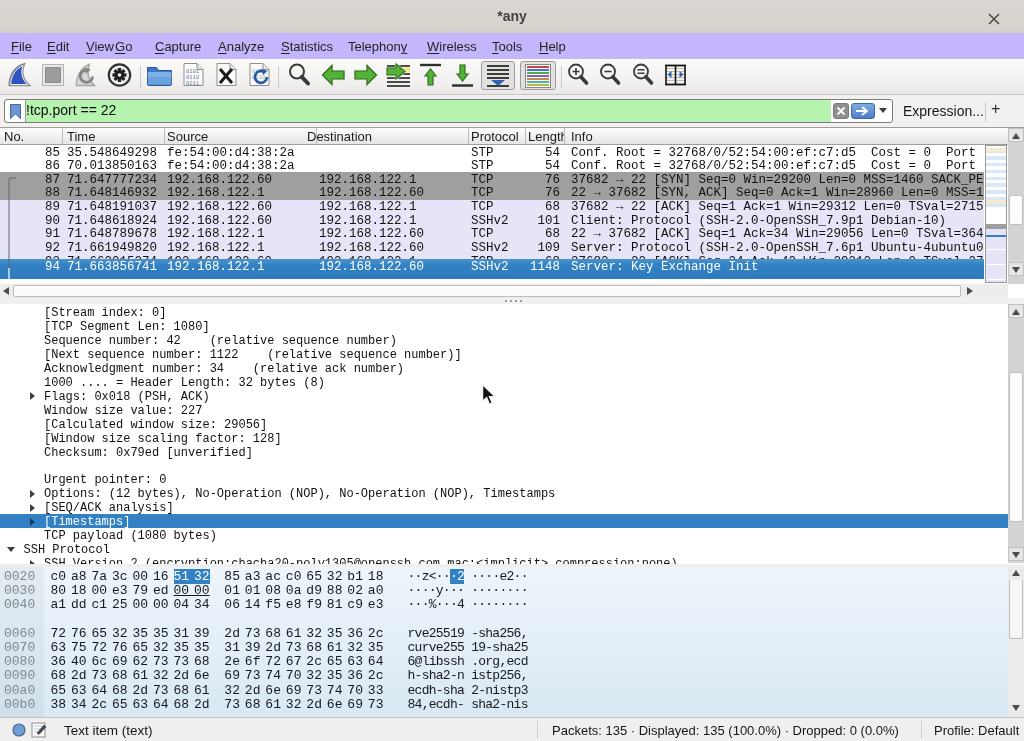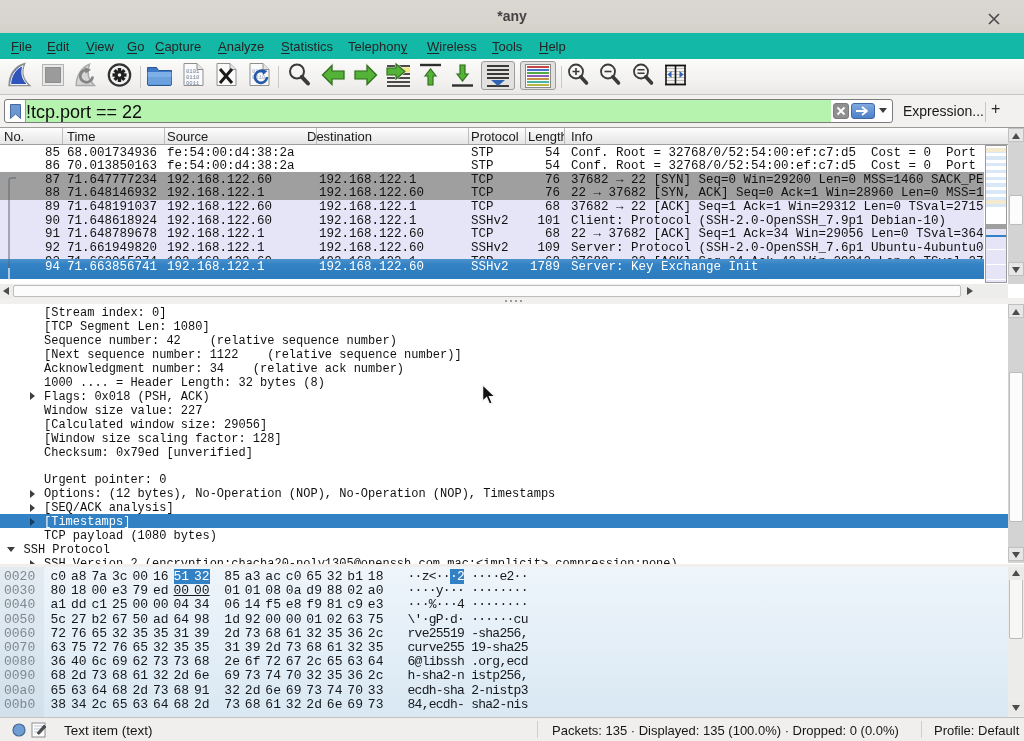--- a/index.html
+++ b/index.html
@@ -3,31 +3,31 @@
 <meta charset="utf-8">
 <style>
 * { margin:0; padding:0; box-sizing:border-box; }
 html,body { width:1024px; height:741px; overflow:hidden; }
 body { position:relative; font-family:"Liberation Sans", sans-serif; background:#ffffff; }
 .abs { position:absolute; }
 #titlebar { left:0; top:0; width:1024px; height:41px;
   background:linear-gradient(180deg,#dad6d1 0%,#d7d3cd 60%,#d0ccc6 100%);
   border-bottom:1px solid #bcb8b2; }
 #titlebar .t { width:100%; text-align:center; top:8px; font-size:14px; font-weight:bold; color:#424242; }
-#menubar { left:0; top:33px; width:1024px; height:26px; background:#14b8a6; }
+#menubar { left:0; top:33px; width:1024px; height:26px; background:#c4b5fd; }
 #menubar span { position:absolute; top:6px; font-size:13px; color:#242424; }
 #menubar u { text-decoration-thickness:1px; text-underline-offset:2px; }
 #toolbar { left:0; top:59px; width:1024px; height:36px;
   background:linear-gradient(180deg,#fbfbfa 0%,#f1f0ee 70%,#e9e8e6 100%);
   border-bottom:1px solid #c6c5c2; }
 .tsep { position:absolute; top:7px; width:1px; height:22px; background:#c9c8c5; }
 #filterbar { left:0; top:95px; width:1024px; height:33px; background:#f2f1ef; border-bottom:1px solid #9d9c99; }
 #finput { left:4px; top:4px; width:889px; height:24px; background:#ffffff; border:1px solid #7c7c7c; border-radius:3px; }
 #fgreen { left:26px; top:5px; width:805px; height:22px; background:#b5f3ae; }
-#ftext { left:26px; top:7px; font-size:18px; color:#0d0d0d; }
+#ftext { left:26px; top:7px; font-size:14px; color:#0d0d0d; }
 #fexpr { left:903px; top:8px; font-size:14px; color:#181818; }
 #fplus { left:991px; top:5px; font-size:16px; color:#2a2a2a; }
 
 #plheader { left:0; top:128px; width:1008px; height:17px;
   background:linear-gradient(180deg,#fdfdfd 0%,#f2f2f2 45%,#e5e5e5 100%);
   border-bottom:1px solid #9f9f9f; }
 #plheader span { position:absolute; top:1px; font-size:13px; color:#1b1b1b; white-space:pre; }
 #plheader i { position:absolute; top:0; width:1px; height:16px; background:#bdbdbd; }
 #plist { left:0; top:145px; width:984px; height:138px; overflow:hidden; background:#ffffff; }
 .prow { position:absolute; left:0; width:984px; height:14px; font-family:"Liberation Mono",monospace;
@@ -68,21 +68,21 @@
 <div id="titlebar" class="abs">
     <div class="t abs">*any</div>
 <svg class="abs" style="left:987px;top:12px" width="14" height="14">
       <path d="M2,2 L12,12 M12,2 L2,12" stroke="#4a4a4a" stroke-width="1.6" fill="none"></path>
     </svg>
 </div>
 <div id="menubar" class="abs">
 <span style="left:11px"><u>F</u>ile</span>
 <span style="left:47px"><u>E</u>dit</span>
 <span style="left:86px"><u>V</u>iew</span>
-<span style="left:127px"><u>G</u>o</span>
+<span style="left:115px"><u>G</u>o</span>
 <span style="left:155px"><u>C</u>apture</span>
 <span style="left:218px"><u>A</u>nalyze</span>
 <span style="left:281px"><u>S</u>tatistics</span>
 <span style="left:348px">Telephon<u>y</u></span>
 <span style="left:427px"><u>W</u>ireless</span>
 <span style="left:492px"><u>T</u>ools</span>
 <span style="left:539px"><u>H</u>elp</span>
 </div>
 <div id="toolbar" class="abs">
 <svg class="abs" style="left:7px;top:3px" width="25" height="26" viewBox="0 0 25 26">
@@ -266,30 +266,30 @@
     <span style="left:528px;width:36px;overflow:hidden;display:inline-block">Length</span>
     <span style="left:571px">Info</span>
 <i style="left:62px"></i>
     <i style="left:164px"></i>
     <i style="left:316px"></i>
     <i style="left:468px"></i>
     <i style="left:525px"></i>
     <i style="left:564px"></i>
 </div>
 <div id="plist" class="abs">
-<div class="prow" style="top:0px;background:#ffffff"><span class="pc0">85</span><span class="pc1">68.001734936</span><span class="pc2">fe:54:00:d4:38:2a</span><span class="pc4">STP</span><span class="pc5">54</span><span class="pc6">Conf. Root = 32768/0/52:54:00:ef:c7:d5  Cost = 0  Port = 0x8001</span></div>
+<div class="prow" style="top:0px;background:#ffffff"><span class="pc0">85</span><span class="pc1">35.548649298</span><span class="pc2">fe:54:00:d4:38:2a</span><span class="pc4">STP</span><span class="pc5">54</span><span class="pc6">Conf. Root = 32768/0/52:54:00:ef:c7:d5  Cost = 0  Port = 0x8001</span></div>
 <div class="prow" style="top:13.65px;background:#ffffff"><span class="pc0">86</span><span class="pc1">70.013850163</span><span class="pc2">fe:54:00:d4:38:2a</span><span class="pc4">STP</span><span class="pc5">54</span><span class="pc6">Conf. Root = 32768/0/52:54:00:ef:c7:d5  Cost = 0  Port = 0x8001</span></div>
 <div class="prow" style="top:27.3px;background:#9f9f9f"><span class="pc0">87</span><span class="pc1">71.647777234</span><span class="pc2">192.168.122.60</span><span class="pc3">192.168.122.1</span><span class="pc4">TCP</span><span class="pc5">76</span><span class="pc6">37682 → 22 [SYN] Seq=0 Win=29200 Len=0 MSS=1460 SACK_PERM TSval=271555458 TSecr=0 WS=128</span></div>
 <div class="prow" style="top:40.95px;background:#9f9f9f"><span class="pc0">88</span><span class="pc1">71.648146932</span><span class="pc2">192.168.122.1</span><span class="pc3">192.168.122.60</span><span class="pc4">TCP</span><span class="pc5">76</span><span class="pc6">22 → 37682 [SYN, ACK] Seq=0 Ack=1 Win=28960 Len=0 MSS=1460 SACK_PERM TSval=364950</span></div>
 <div class="prow" style="top:54.6px;background:#e6e4f7"><span class="pc0">89</span><span class="pc1">71.648191037</span><span class="pc2">192.168.122.60</span><span class="pc3">192.168.122.1</span><span class="pc4">TCP</span><span class="pc5">68</span><span class="pc6">37682 → 22 [ACK] Seq=1 Ack=1 Win=29312 Len=0 TSval=271560</span></div>
 <div class="prow" style="top:68.25px;background:#e6e4f7"><span class="pc0">90</span><span class="pc1">71.648618924</span><span class="pc2">192.168.122.60</span><span class="pc3">192.168.122.1</span><span class="pc4">SSHv2</span><span class="pc5">101</span><span class="pc6">Client: Protocol (SSH-2.0-OpenSSH_7.9p1 Debian-10)</span></div>
 <div class="prow" style="top:81.9px;background:#e6e4f7"><span class="pc0">91</span><span class="pc1">71.648789678</span><span class="pc2">192.168.122.1</span><span class="pc3">192.168.122.60</span><span class="pc4">TCP</span><span class="pc5">68</span><span class="pc6">22 → 37682 [ACK] Seq=1 Ack=34 Win=29056 Len=0 TSval=36495</span></div>
 <div class="prow" style="top:95.55px;background:#e6e4f7"><span class="pc0">92</span><span class="pc1">71.661949820</span><span class="pc2">192.168.122.1</span><span class="pc3">192.168.122.60</span><span class="pc4">SSHv2</span><span class="pc5">109</span><span class="pc6">Server: Protocol (SSH-2.0-OpenSSH_7.6p1 Ubuntu-4ubuntu0.3</span></div>
 <div class="prow" style="top:109.2px;background:#e6e4f7"><span class="pc0">93</span><span class="pc1">71.662015274</span><span class="pc2">192.168.122.60</span><span class="pc3">192.168.122.1</span><span class="pc4">TCP</span><span class="pc5">68</span><span class="pc6">37682 → 22 [ACK] Seq=34 Ack=42 Win=29312 Len=0 TSval=2715</span></div>
-<div class="prow" style="top:114px;height:20px;background:linear-gradient(180deg,#4c93cd 0%,#3181c4 30%,#2e7cbe 100%);color:#ffffff"><span class="pc0">94</span><span class="pc1">71.663856741</span><span class="pc2">192.168.122.1</span><span class="pc3">192.168.122.60</span><span class="pc4">SSHv2</span><span class="pc5">1789</span><span class="pc6">Server: Key Exchange Init</span></div>
+<div class="prow" style="top:114px;height:20px;background:linear-gradient(180deg,#4c93cd 0%,#3181c4 30%,#2e7cbe 100%);color:#ffffff"><span class="pc0">94</span><span class="pc1">71.663856741</span><span class="pc2">192.168.122.1</span><span class="pc3">192.168.122.60</span><span class="pc4">SSHv2</span><span class="pc5">1148</span><span class="pc6">Server: Key Exchange Init</span></div>
 <svg class="abs" style="left:0;top:27px" width="20" height="112">
  <path d="M9,7 Q9,6 11,6 L16,6" fill="none" stroke="#5c6670" stroke-width="1"></path>
  <path d="M9,7 L9,96" fill="none" stroke="#5c6670" stroke-width="1"></path>
  <path d="M9,96 L9,109" fill="none" stroke="#ffffff" stroke-width="1.2"></path>
 </svg>
 </div>
 <div id="minimap" class="abs" style="left:985px;top:145px;width:22px;height:138px;border:1px solid #9a9a9a;background:repeating-linear-gradient(180deg,#ffffff 0px,#ffffff 3.4px,#d9e8f6 3.4px,#d9e8f6 6.8px)">
  <div class="abs" style="left:0;top:2px;width:20px;height:4px;background:#f4ead0"></div>
  <div class="abs" style="left:0;top:54px;width:20px;height:4px;background:#f4ead0"></div>
  <div class="abs" style="left:0;top:61px;width:20px;height:17px;background:#ffffff"></div>
@@ -340,26 +340,25 @@
 <div class="abs" style="left:1008px;top:304px;width:16px;height:14px;background:#e6e6e6;border:1px solid #c0c0c0"></div>
 <div class="arr" style="left:1012px;top:308.5px;border-left:4px solid transparent;border-right:4px solid transparent;border-bottom:6px solid #4c4c4c"></div>
 <div class="thumb" style="left:1009px;top:372px;width:14px;height:150px"></div>
 <div class="abs" style="left:1008px;top:547px;width:16px;height:14px;background:#e6e6e6;border:1px solid #c0c0c0"></div>
 <div class="arr" style="left:1012px;top:551.5px;border-left:4px solid transparent;border-right:4px solid transparent;border-top:6px solid #4c4c4c"></div>
 <div id="hexpane" class="abs">
     <div id="hexoffcol" class="abs"></div>
 <div class="hrow" style="top:1px"><span class="hoff">0020</span><span class="hhex">c0 a8 7a 3c 00 16 <span class="hsel">51 32</span>   85 a3 ac c0 65 32 b1 18</span><span class="hasc">··z&lt;··<span class="hsel">·2</span> ····e2··</span></div>
 <div class="hrow" style="top:15.2px"><span class="hoff">0030</span><span class="hhex">80 18 00 e3 79 ed <span style="text-decoration:underline;text-underline-offset:1px">00 00</span>   01 01 08 0a d9 88 02 a0</span><span class="hasc">····y··· ········</span></div>
 <div class="hrow" style="top:29.4px"><span class="hoff">0040</span><span class="hhex">a1 dd c1 25 00 00 04 34   06 14 f5 e8 f9 81 c9 e3</span><span class="hasc">···%···4 ········</span></div>
-<div class="hrow" style="top:43.6px"><span class="hoff">0050</span><span class="hhex">5c 27 b2 67 50 ad 64 98   1d 92 00 00 01 02 63 75</span><span class="hasc">\'·gP·d· ······cu</span></div>
 <div class="hrow" style="top:57.8px"><span class="hoff">0060</span><span class="hhex">72 76 65 32 35 35 31 39   2d 73 68 61 32 35 36 2c</span><span class="hasc">rve25519 -sha256,</span></div>
 <div class="hrow" style="top:72px"><span class="hoff">0070</span><span class="hhex">63 75 72 76 65 32 35 35   31 39 2d 73 68 61 32 35</span><span class="hasc">curve255 19-sha25</span></div>
 <div class="hrow" style="top:86.2px"><span class="hoff">0080</span><span class="hhex">36 40 6c 69 62 73 73 68   2e 6f 72 67 2c 65 63 64</span><span class="hasc">6@libssh .org,ecd</span></div>
 <div class="hrow" style="top:100.4px"><span class="hoff">0090</span><span class="hhex">68 2d 73 68 61 32 2d 6e   69 73 74 70 32 35 36 2c</span><span class="hasc">h-sha2-n istp256,</span></div>
-<div class="hrow" style="top:114.6px"><span class="hoff">00a0</span><span class="hhex">65 63 64 68 2d 73 68 91   32 2d 6e 69 73 74 70 33</span><span class="hasc">ecdh-sha 2-nistp3</span></div>
+<div class="hrow" style="top:114.6px"><span class="hoff">00a0</span><span class="hhex">65 63 64 68 2d 73 68 61   32 2d 6e 69 73 74 70 33</span><span class="hasc">ecdh-sha 2-nistp3</span></div>
 <div class="hrow" style="top:128.8px"><span class="hoff">00b0</span><span class="hhex">38 34 2c 65 63 64 68 2d   73 68 61 32 2d 6e 69 73</span><span class="hasc">84,ecdh- sha2-nis</span></div>
 </div>
 <div class="abs" style="left:0;top:564px;width:1024px;height:3px;background:#f0efee"></div>
 
 <div class="scroll" style="left:1008px;top:567px;width:16px;height:150px;background:#ececeb"></div>
 <div class="thumb" style="left:1009px;top:577px;width:14px;height:62px;background:#f7f7f6"></div>
 <div class="abs" style="left:1008px;top:567px;width:16px;height:13px;background:#eaeae9"></div>
 <div class="arr" style="left:1012px;top:570px;border-left:4px solid transparent;border-right:4px solid transparent;border-bottom:6px solid #4c4c4c"></div>
 <div class="abs" style="left:1008px;top:702px;width:16px;height:13px;background:#eaeae9"></div>
 <div class="arr" style="left:1012px;top:705px;border-left:4px solid transparent;border-right:4px solid transparent;border-top:6px solid #4c4c4c"></div>

